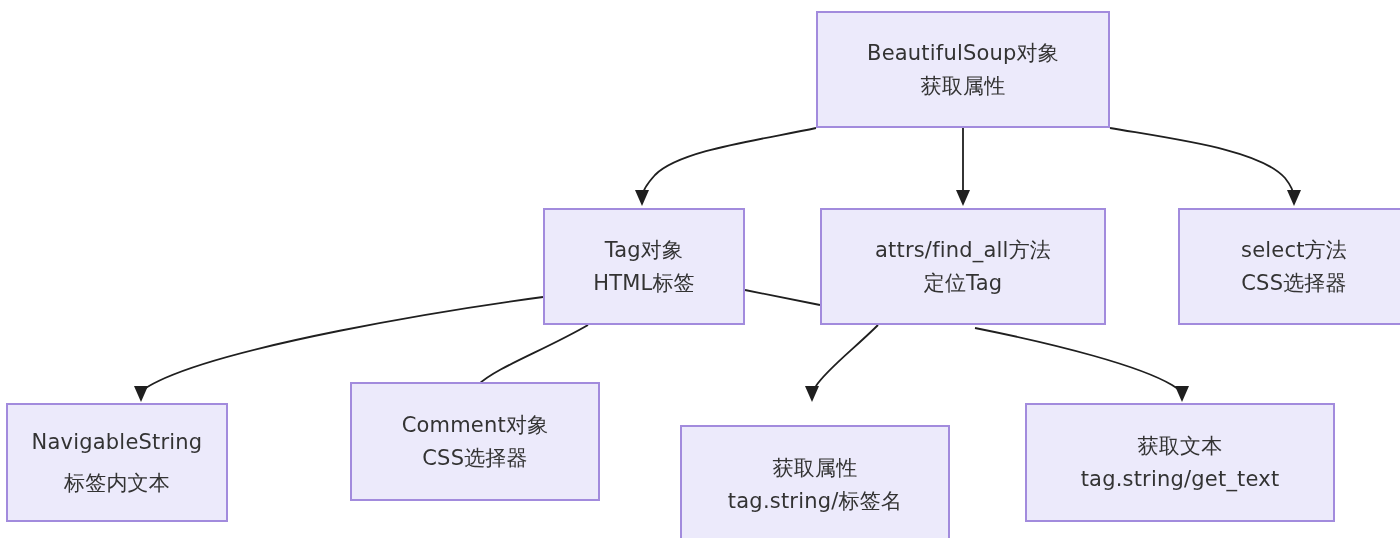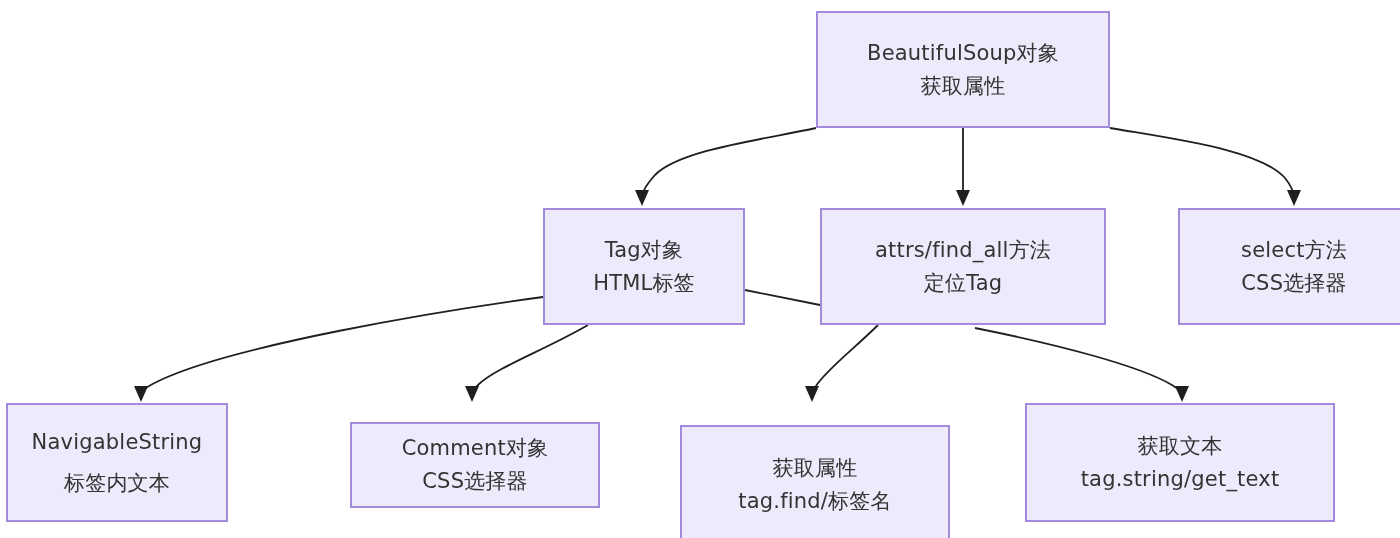--- a/index.html
+++ b/index.html
@@ -121,28 +121,28 @@
   <div class="node-box" style="left:1178px; top:208px; width:232px; height:117px;">
     <span class="node-line">select方法</span>
     <span class="node-line">CSS选择器</span>
   </div>
 
   <div class="node-box" style="left:6px; top:403px; width:222px; height:119px;gap:8px;">
     <span class="node-line">NavigableString</span>
     <span class="node-line">标签内文本</span>
   </div>
 
-  <div class="node-box" style="left:350px; top:422px; width:250px; height:86px;">
+  <div class="node-box" style="left:350px; top:382px; width:250px; height:119px;">
     <span class="node-line">Comment对象</span>
     <span class="node-line">CSS选择器</span>
   </div>
 
   <div class="node-box" style="left:680px; top:425px; width:270px; height:119px;">
     <span class="node-line">获取属性</span>
-    <span class="node-line">tag.find/标签名</span>
+    <span class="node-line">tag.string/标签名</span>
   </div>
 
   <div class="node-box" style="left:1025px; top:403px; width:310px; height:119px;">
     <span class="node-line">获取文本</span>
     <span class="node-line">tag.string/get_text</span>
   </div>
 
 </div>
 
 </body></html>

